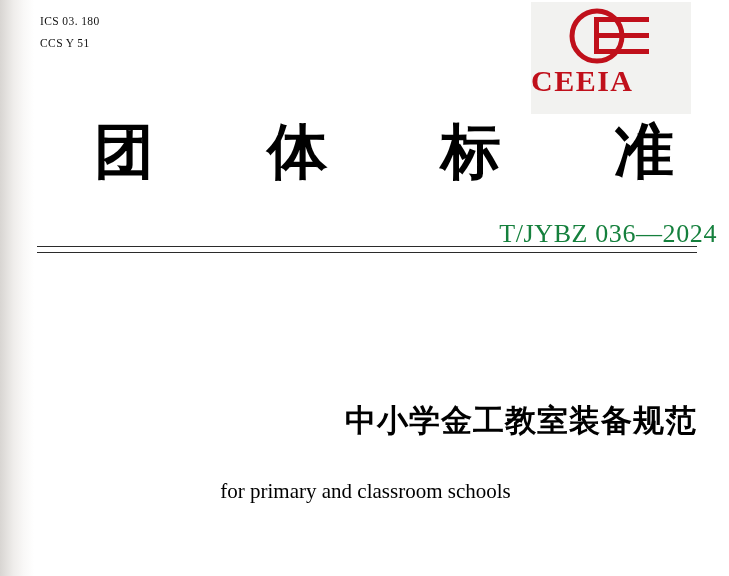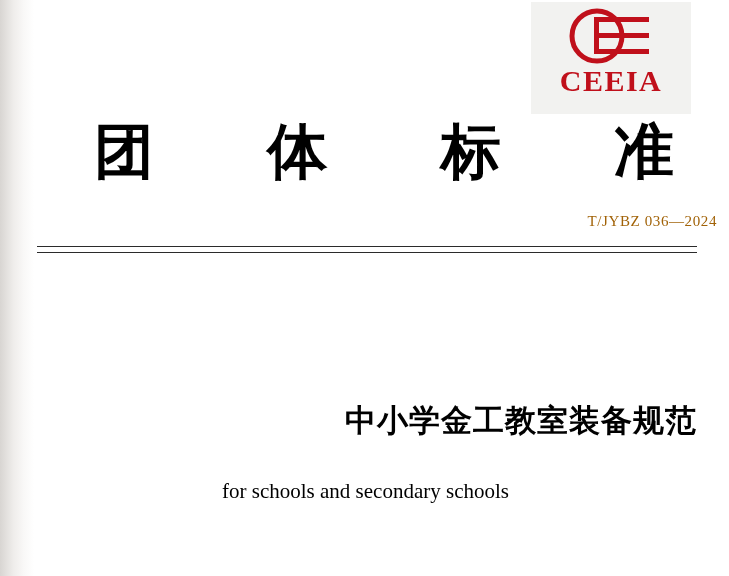--- a/index.html
+++ b/index.html
@@ -61,21 +61,21 @@
     left: 36px;
     top: 5px;
     width: 86px;
     height: 58px;
   }
   .logo-text {
     position: absolute;
     left: 0;
     top: 62px;
     width: 160px;
-    text-align: center;
+    text-align: left;
     font-family: "Liberation Serif", serif;
     font-weight: bold;
     font-size: 30px;
     letter-spacing: 1.5px;
     color: #c0101b;
   }
 
   
   .std-title {
     position: absolute;
@@ -92,25 +92,25 @@
     color: #000;
   }
   .std-title span {
     display: inline-block;
   }
 
   
   .std-number {
     position: absolute;
     right: 12px;
-    top: 213px;
+    top: 219px;
     font-family: "Liberation Serif", serif;
-    font-size: 15px;
+    font-size: 26px;
     letter-spacing: 0.6px;
-    color: #a16207;
+    color: #15803d;
   }
 
   
   .rule {
     position: absolute;
     left: 3px;
     width: 660px;
     border-top: 1px solid #2b2b2b;
   }
   .rule.top { top: 246px; }
@@ -141,20 +141,24 @@
     color: #000;
   }
 </style>
 </head>
 <body>
 
 <div class="edge-strip"></div>
 
 <div class="page">
 
+  <div class="codes">
+    <div>ICS 03. 180</div>
+    <div>CCS Y 51</div>
+  </div>
 
   <div class="logo-box">
     <svg class="logo-mark" viewBox="0 0 86 58">
       <circle cx="30" cy="29" r="25" fill="none" stroke="#c0101b" stroke-width="5"></circle>
       <rect x="28" y="10" width="54" height="5" fill="#c0101b"></rect>
       <rect x="28" y="26" width="54" height="5" fill="#c0101b"></rect>
       <rect x="28" y="42" width="54" height="5" fill="#c0101b"></rect>
       <rect x="27" y="10" width="5" height="37" fill="#c0101b"></rect>
     </svg>
     <div class="logo-text">CEEIA</div>
@@ -168,16 +172,16 @@
   </div>
 
   <div class="std-number">T/JYBZ  036—2024</div>
 
   <div class="rule top"></div>
   <div class="rule bottom"></div>
 
   <div class="doc-title-cn">中小学金工教室装备规范</div>
 
   <div class="doc-title-en">
-    <div>for schools and secondary schools</div>
+    <div>for primary and classroom schools</div>
   </div>
 
 </div>
 
 </body></html>

